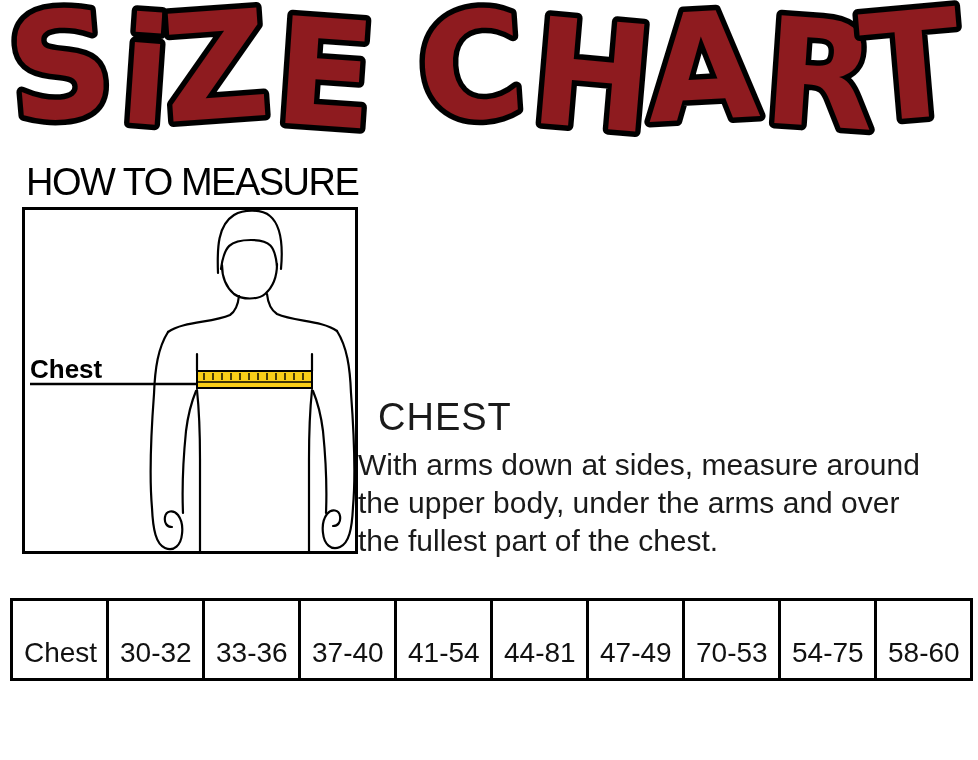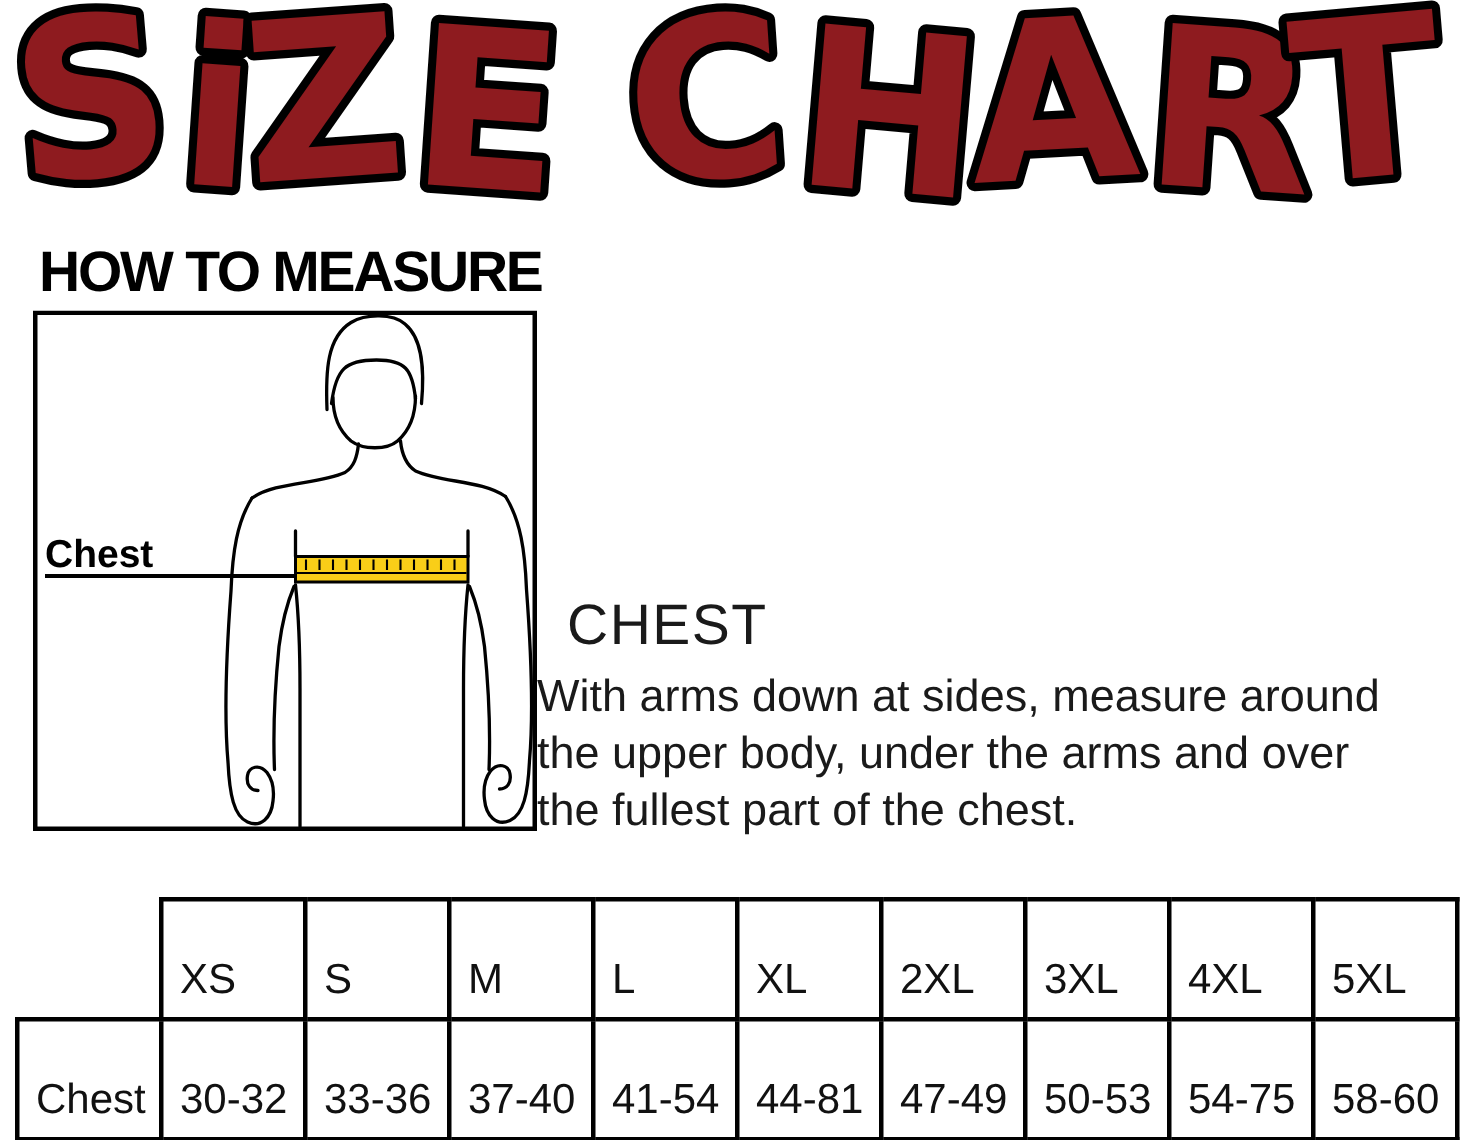--- a/index.html
+++ b/index.html
@@ -9,21 +9,21 @@
     font-family: "Liberation Sans", sans-serif;
     position: relative; overflow: hidden;
     color: #111;
   }
   .canvas { position: absolute; top: 0; left: 0; width: 978px; height: 760px; }
 
   .title-svg { position: absolute; top: 0; left: 0; }
 
   .how-heading {
     position: absolute; left: 26px; top: 161px;
-    font-size: 38px; font-weight: bold; letter-spacing: -1.5px;
+    font-size: 38px; font-weight: normal; letter-spacing: -1.5px;
     color: #000; white-space: nowrap;
   }
 
   .diagram-svg { position: absolute; left: 22px; top: 207px; }
 
   .instr-heading {
     position: absolute; left: 378px; top: 396px;
     font-size: 38px; font-weight: 400; letter-spacing: 1px;
     color: #1a1a1a; white-space: nowrap;
   }
@@ -97,39 +97,27 @@
     <path d="M8,177 L175,177" stroke="#000" stroke-width="2.6"></path>
     <text x="8" y="171" font-size="26" font-weight="bold" fill="#000" font-family="Liberation Sans, sans-serif">Chest</text>
   </svg>
 
   <div class="instr-heading">CHEST</div>
   <div class="instr-body">With arms down at sides, measure around the upper body, under the arms and over the fullest part of the chest.</div>
 
   <table class="size-table">
     <tbody>
       <tr>
-        <td class="blank"></td>
-        <td>XS</td>
-        <td>S</td>
-        <td>M</td>
-        <td>L</td>
-        <td>XL</td>
-        <td>2XL</td>
-        <td>3XL</td>
-        <td>4XL</td>
-        <td>5XL</td>
-      </tr>
-      <tr>
         <td>Chest</td>
         <td>30-32</td>
         <td>33-36</td>
         <td>37-40</td>
         <td>41-54</td>
         <td>44-81</td>
         <td>47-49</td>
-        <td>50-53</td>
+        <td>70-53</td>
         <td>54-75</td>
         <td>58-60</td>
       </tr>
     </tbody>
   </table>
 
 </div>
 
 </body></html>

